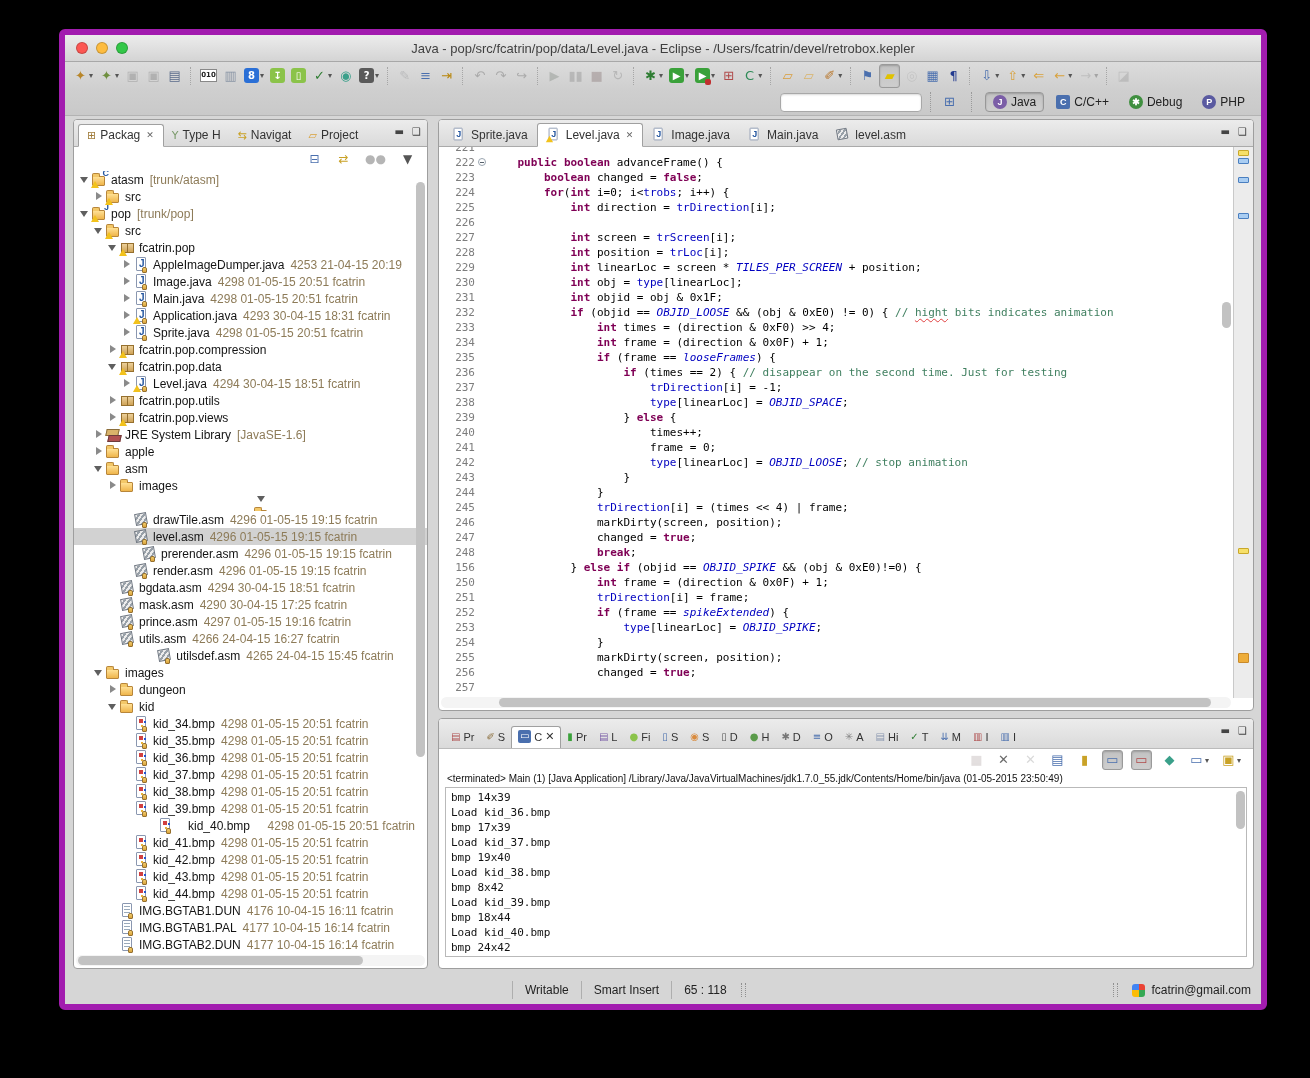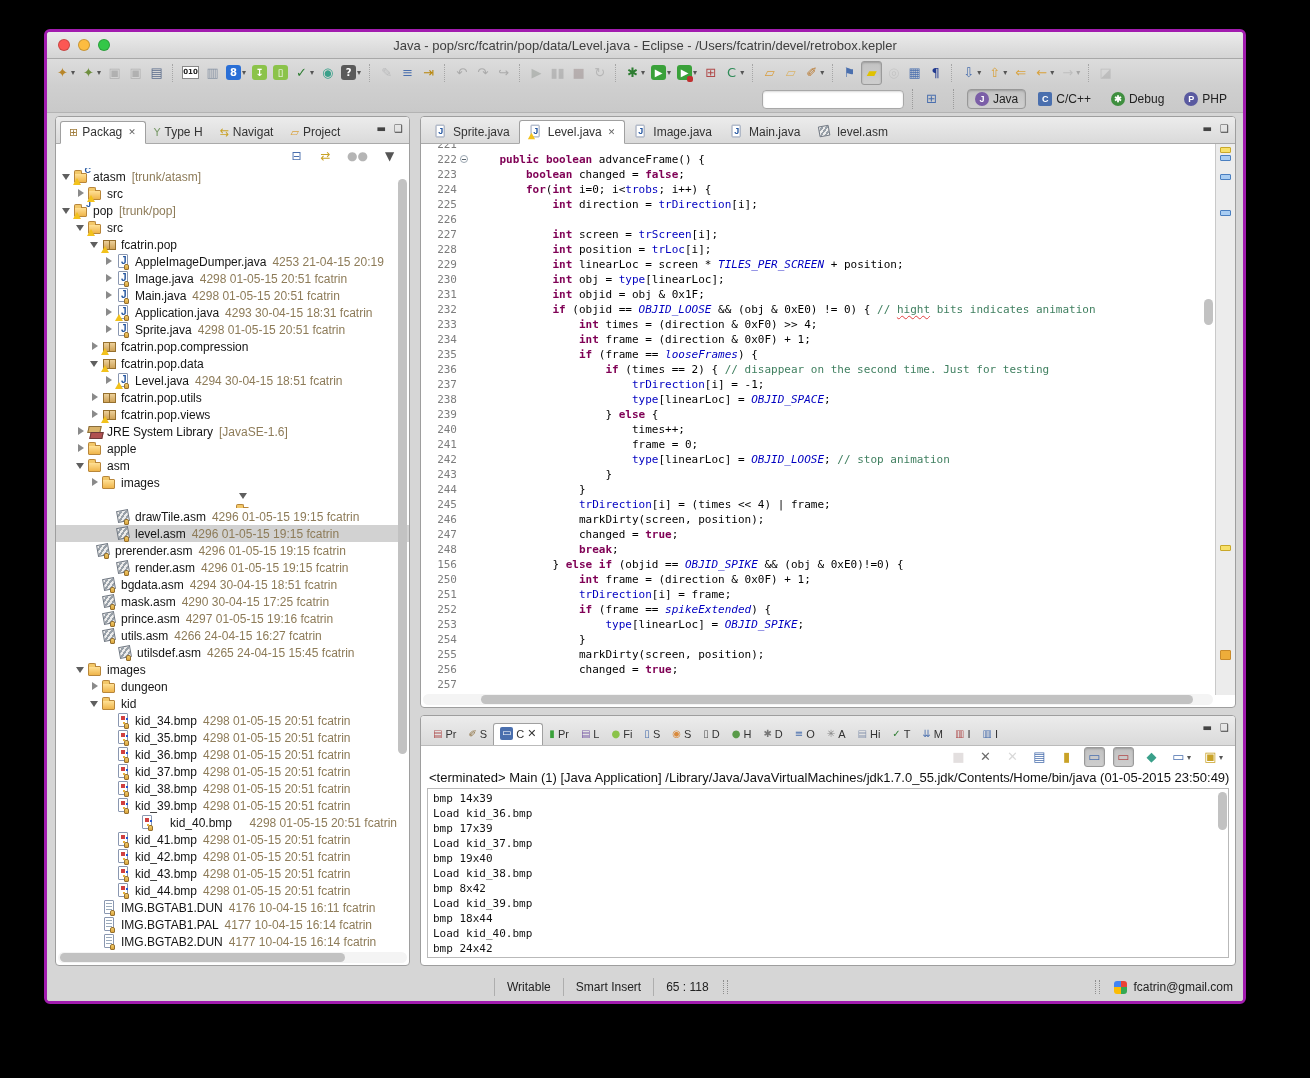--- a/index.html
+++ b/index.html
@@ -1,19 +1,19 @@
 <!DOCTYPE html>
 <html><head>
 <meta charset="utf-8">
 <style>
   html,body{margin:0;padding:0}
   body{width:1310px;height:1078px;background:#000;overflow:hidden;position:relative;
        font-family:"Liberation Sans",sans-serif;-webkit-font-smoothing:antialiased}
-  .window{position:absolute;left:44px;top:29px;width:1196px;height:969px;background:#d6d6d6;
-          border-radius:6px;box-shadow:0 10px 30px rgba(0,0,0,.6);overflow:hidden;border:3px solid #a21caf}
+  .window{position:absolute;left:59px;top:29px;width:1196px;height:969px;background:#d6d6d6;
+          border-radius:6px;box-shadow:0 10px 30px rgba(0,0,0,.6);overflow:hidden;border:6px solid #a21caf}
   
   .titlebar{height:26px;background:linear-gradient(#ececec,#d4d4d4);border-bottom:1px solid #a8a8a8;
             position:relative;display:flex;align-items:center;justify-content:center}
   .traffic{position:absolute;left:11px;top:7px;display:flex;gap:8px}
   .tl-dot{width:12px;height:12px;border-radius:50%;border:1px solid rgba(0,0,0,.2);box-sizing:border-box}
   .tl-red{background:#fc5753}.tl-yellow{background:#fdbc40}.tl-green{background:#33c748}
   .title-text{font-size:13px;color:#3f3f3f}
   
   .toolbar1{height:27px;background:linear-gradient(#dcdcdc,#cfcfcf);display:flex;align-items:center;padding:0 6px;gap:2px}
   .toolbar2{height:26px;background:linear-gradient(#cfcfcf,#c9c9c9);display:flex;align-items:center;border-bottom:1px solid #b3b3b3;padding:0 8px}
@@ -100,21 +100,21 @@
   .om.sq{height:10px}
   .ed-vscroll{position:absolute;right:21px;top:0;bottom:0;width:11px}
   
   .ctabbar{background:linear-gradient(#ececec,#dadada);border-bottom:1px solid #bbb;display:flex;align-items:flex-end;height:30px;padding:4px 4px 0 6px;box-sizing:border-box;position:relative;overflow:hidden}
   .ctab{display:flex;align-items:center;gap:3px;font-size:11px;color:#333;padding:3px 6px 5px 6px;white-space:nowrap}
   .ctab.active{background:#fff;border:1px solid #a0a0a0;border-bottom:1px solid #fff;border-radius:3px 3px 0 0;margin-bottom:-1px}
   .cticon{font-size:10px;font-family:"DejaVu Sans",sans-serif;line-height:12px}
   .cticon.chip{width:13px;height:13px;border-radius:2px;color:#fff;text-align:center;font-weight:bold}
   .ctools{height:22px;display:flex;align-items:center;justify-content:flex-end;gap:8px;padding:0 10px;background:#fff}
   .ctools .tbtn{height:18px}
-  .chead{font-size:13px;color:#111;padding:2px 8px;background:#fff;white-space:nowrap;overflow:hidden}
+  .chead{font-size:10px;color:#111;padding:2px 8px;background:#fff;white-space:nowrap;overflow:hidden}
   .cbody{position:relative;margin:1px 6px 6px 6px;border:1px solid #b9b9b9;background:#fff;height:168px;overflow:hidden;
          font-family:"DejaVu Sans Mono",monospace;font-size:11px;line-height:15px}
   .cbody .cline{height:15px;padding-left:5px;white-space:pre;color:#111}
   .cbody-inner{padding-top:2px}
   
   .statusbar{height:32px;background:#d6d6d6;display:flex;align-items:center;font-size:12px;color:#222;padding:0 10px;box-sizing:border-box}
   .ssep{width:1px;height:18px;background:#aeaeae;margin:0 12px}
   .sdots{height:14px;border-left:1px dotted #8f8f8f;border-right:1px dotted #8f8f8f;width:3px;margin:0 14px}
   .gicon{width:13px;height:13px;display:grid;grid-template:1fr 1fr / 1fr 1fr;border-radius:3px;overflow:hidden;margin-right:6px}
   .gicon i:nth-child(1){background:#4285f4}.gicon i:nth-child(2){background:#ea4335}
@@ -505,21 +505,21 @@
             <span class="tm">4296  01-05-15 19:15  fcatrin</span>
           </div>
           <div class="trow sel" style="padding-left: 48px;">
             <span class="arr"></span>
             <span class="fic fic-asm">
               <span class="vdec"></span>
             </span>
             <span class="tl">level.asm</span>
             <span class="tm">4296  01-05-15 19:15  fcatrin</span>
           </div>
-          <div class="trow" style="padding-left: 28px; text-align: center;">
+          <div class="trow" style="padding-left: 56px; text-align: center;">
             <span class="arr"></span>
             <span class="fic fic-asm">
               <span class="vdec"></span>
             </span>
             <span class="tl">prerender.asm</span>
             <span class="tm">4296  01-05-15 19:15  fcatrin</span>
           </div>
           <div class="trow" style="padding-left: 48px;">
             <span class="arr"></span>
             <span class="fic fic-asm">
@@ -553,21 +553,21 @@
             <span class="tm">4297  01-05-15 19:16  fcatrin</span>
           </div>
           <div class="trow" style="padding-left: 34px;">
             <span class="arr"></span>
             <span class="fic fic-asm">
               <span class="vdec"></span>
             </span>
             <span class="tl">utils.asm</span>
             <span class="tm">4266  24-04-15 16:27  fcatrin</span>
           </div>
-          <div class="trow" style="padding-left: 50px;">
+          <div class="trow" style="padding-left: 50px; justify-content: center;">
             <span class="arr"></span>
             <span class="fic fic-asm">
               <span class="vdec"></span>
             </span>
             <span class="tl">utilsdef.asm</span>
             <span class="tm">4265  24-04-15 15:45  fcatrin</span>
           </div>
           <div class="trow" style="padding-left: 20px;">
             <span class="arr open"></span>
             <span class="fic fic-folder"></span>

